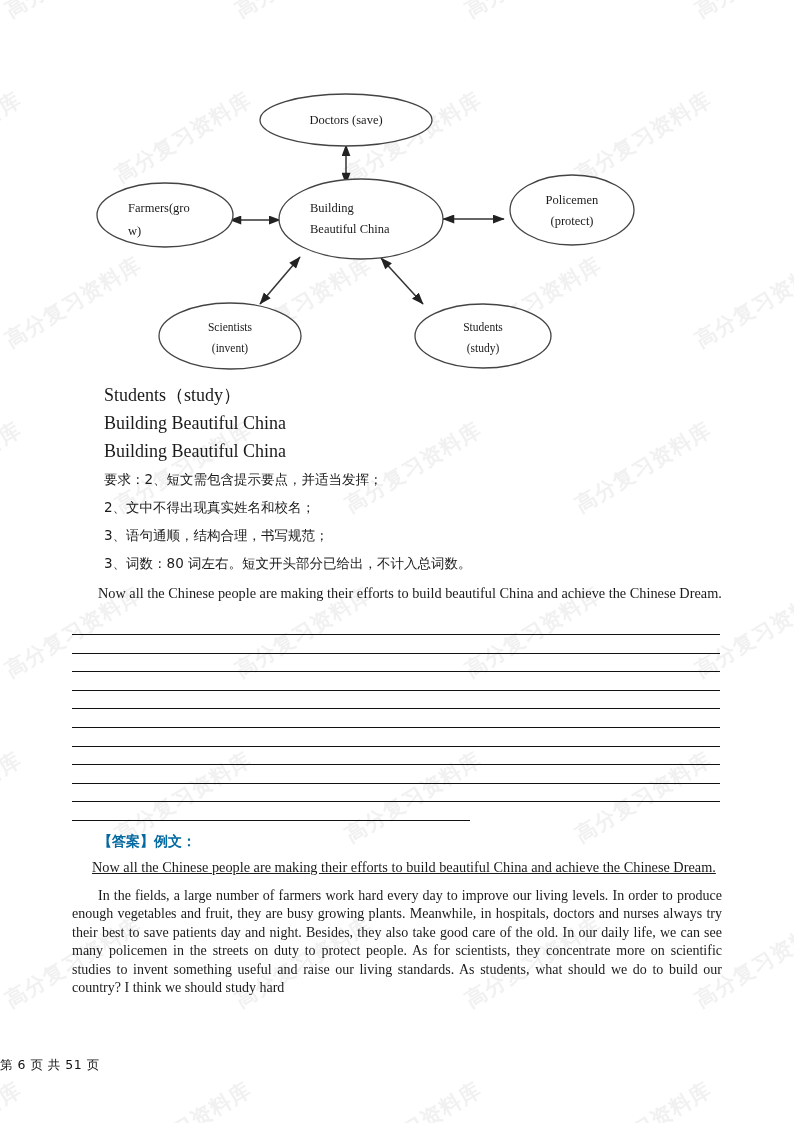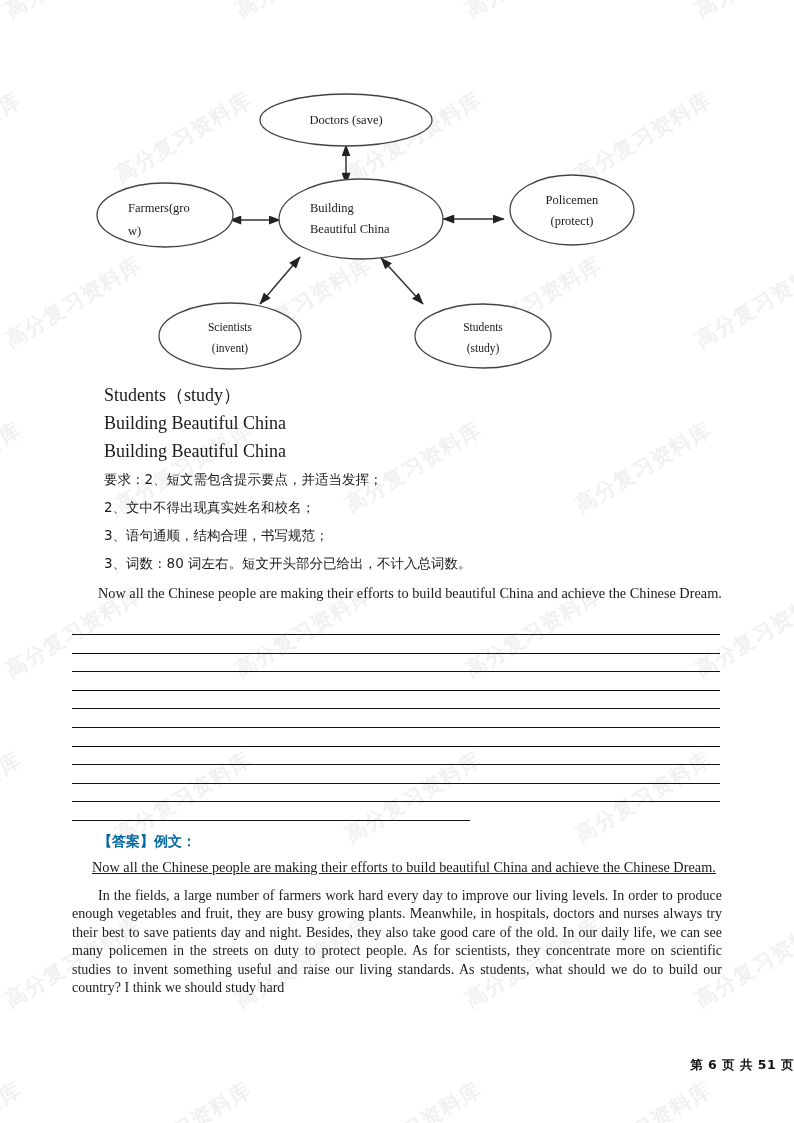--- a/index.html
+++ b/index.html
@@ -136,24 +136,24 @@
     text-indent: 26px;
     text-align: justify;
   }
 
   
   .footer {
     position: absolute;
     left: 0;
     top: 1057px;
     width: 794px;
-    text-align: right;
+    text-align: left;
     font-family: "DejaVu Sans", "Liberation Sans", sans-serif;
     font-size: 12.5px;
-    font-weight: 700;
+    font-weight: 400;
     color: #111;
     letter-spacing: 0.5px;
   }
 </style>
 </head>
 <body>
 
 <div class="page">
 
   <div class="watermark-layer" id="wm-layer">

